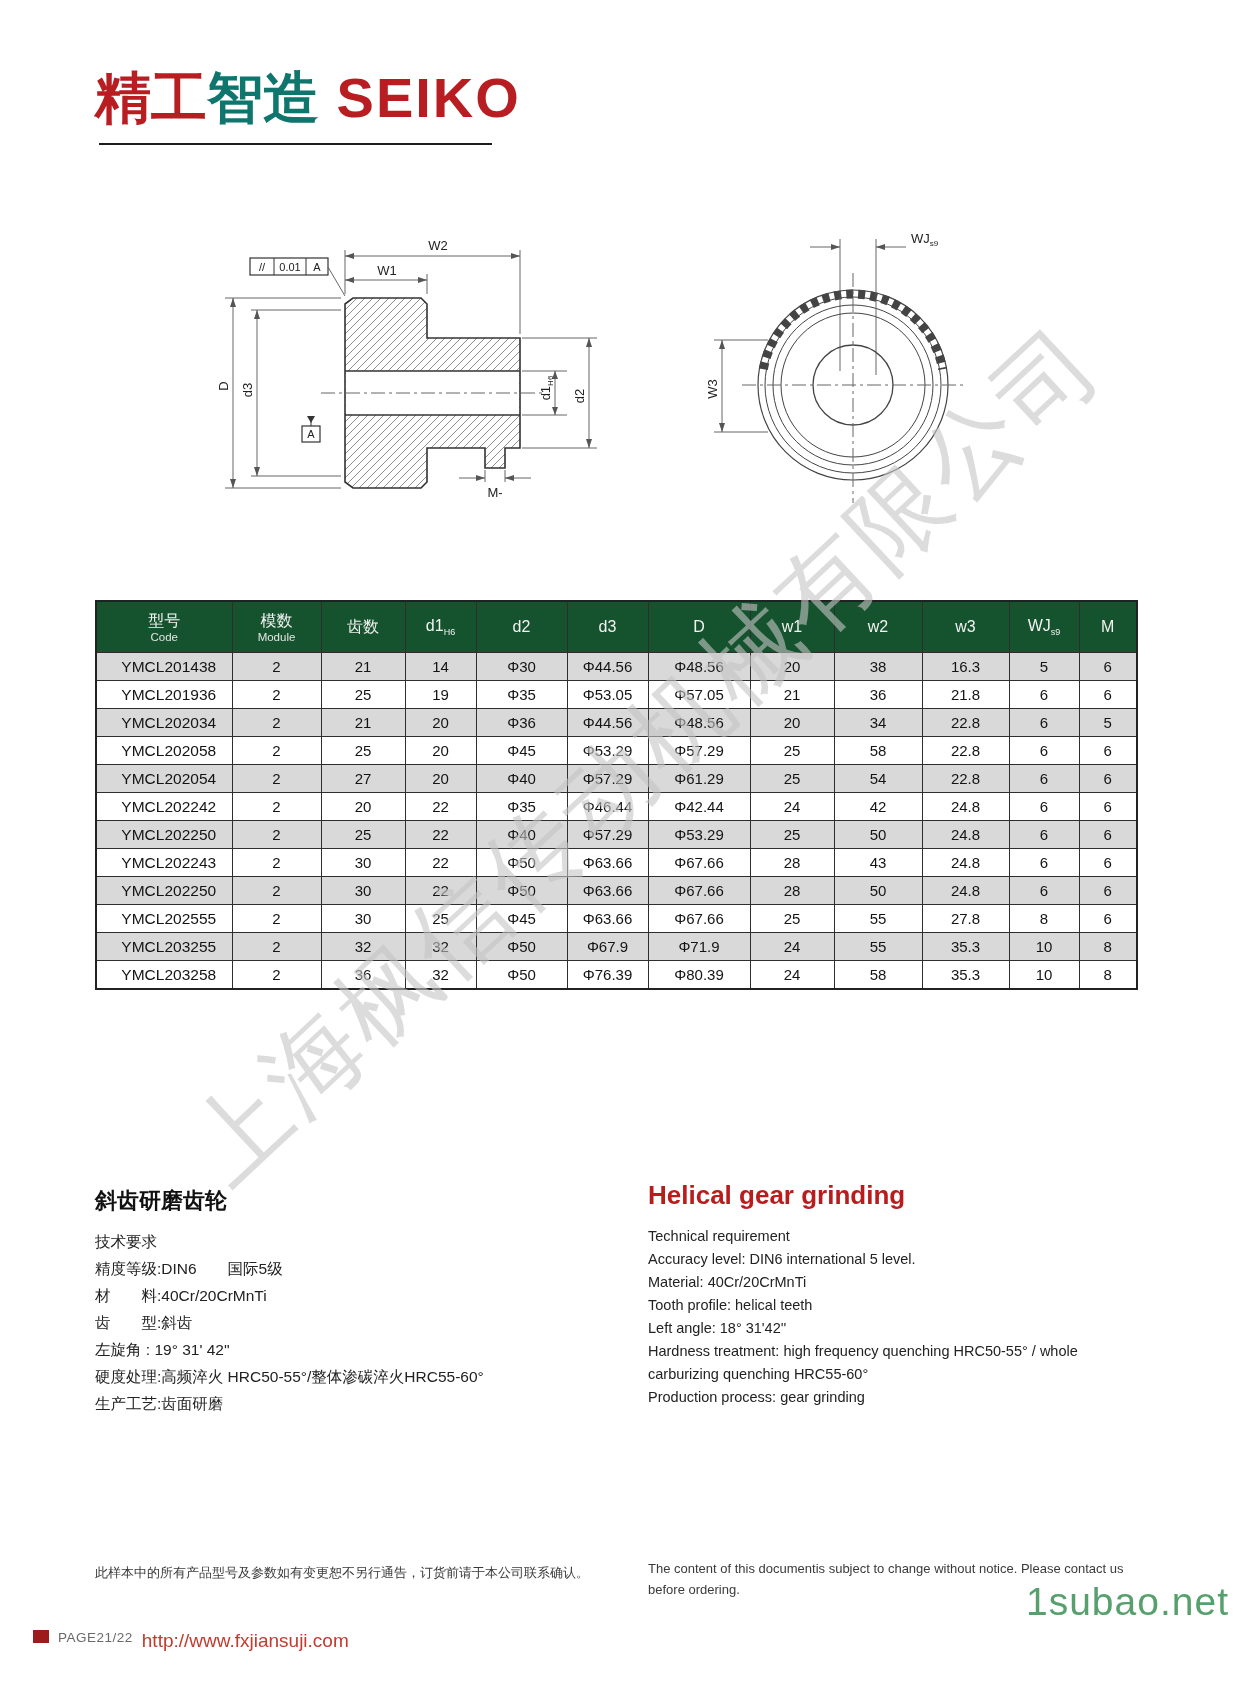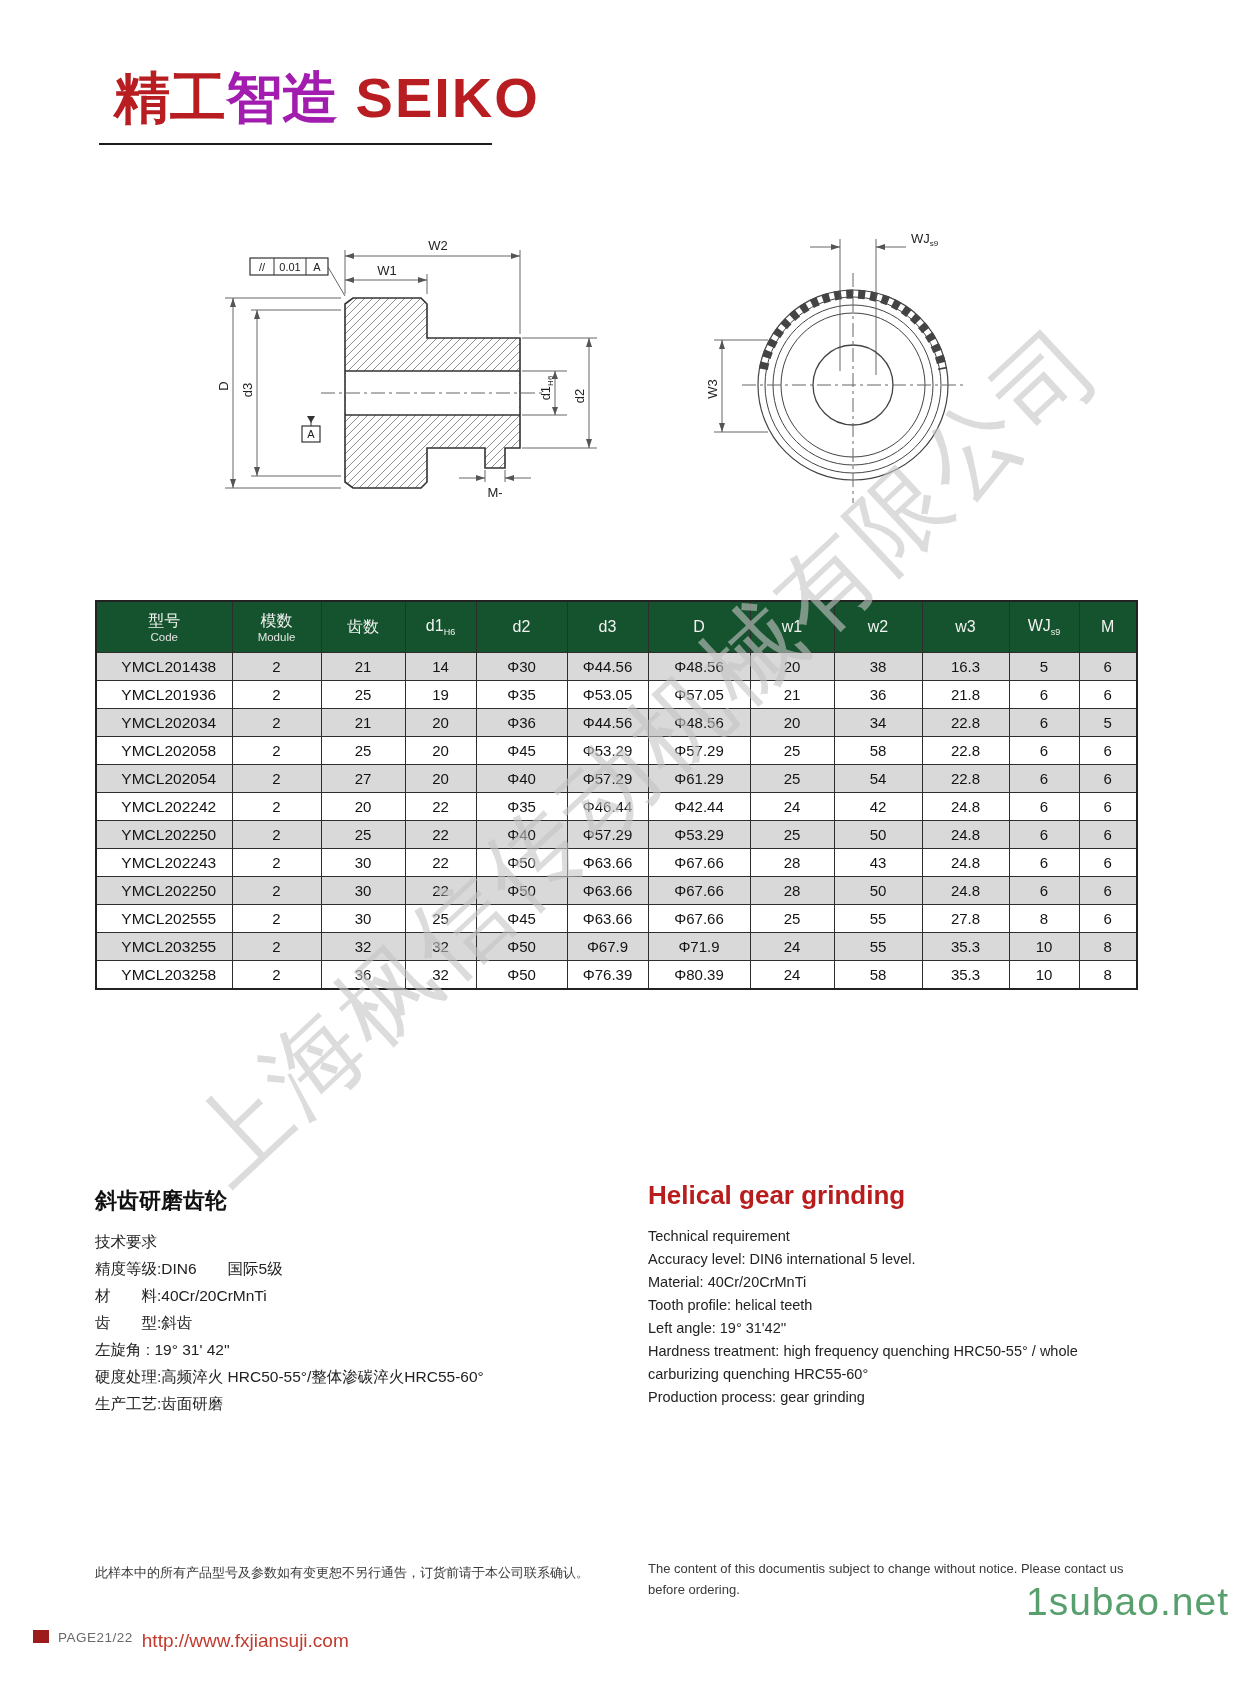--- a/index.html
+++ b/index.html
@@ -3,22 +3,22 @@
 <meta charset="utf-8">
 <style>
   html,body{margin:0;padding:0;background:#e8e8e8;}
   .page{
     position:relative;width:1241px;height:1684px;margin:0 auto;
     background:#ffffff;overflow:hidden;
     font-family:"Liberation Sans",sans-serif;color:#111;
   }
   
   .brand{position:absolute;left:95px;top:66px;font-size:56px;line-height:1.15;white-space:nowrap;}
-  .brand .red{color:#b81d22;font-weight:bold;margin-left:19px;}
-  .brand .black{color:#a21caf;font-weight:600;}
+  .brand .red{color:#b81d22;font-weight:bold;}
+  .brand .black{color:#0f766e;font-weight:600;}
   .brand .seiko{color:#b81d22;font-weight:600;letter-spacing:2px;}
   .brand-rule{position:absolute;left:99px;top:143px;width:393px;height:2px;background:#1c1c1c;}
   
   .drawing-left{position:absolute;left:195px;top:220px;}
   .drawing-right{position:absolute;left:690px;top:213px;}
   svg text{font-family:"Liberation Sans",sans-serif;fill:#222;}
   
   .spec-table{
     position:absolute;left:95px;top:600px;width:1041px;
     border-collapse:collapse;table-layout:fixed;border:2px solid #222;
@@ -418,21 +418,21 @@
     <div class="line">硬度处理:高频淬火 HRC50-55°/整体渗碳淬火HRC55-60°</div>
     <div class="line">生产工艺:齿面研磨</div>
   </div>
 
   <div class="specs-en">
     <div class="title">Helical gear grinding</div>
     <div class="line">Technical requirement</div>
     <div class="line">Accuracy level: DIN6 international 5 level.</div>
     <div class="line">Material: 40Cr/20CrMnTi</div>
     <div class="line">Tooth profile: helical teeth</div>
-    <div class="line">Left angle: 19° 31'42''</div>
+    <div class="line">Left angle: 18° 31'42''</div>
     <div class="line">Hardness treatment: high frequency quenching HRC50-55° / whole carburizing quenching HRC55-60°</div>
     <div class="line">Production process: gear grinding</div>
   </div>
 
   <div class="note-cn">此样本中的所有产品型号及参数如有变更恕不另行通告，订货前请于本公司联系确认。</div>
   <div class="note-en">The content of this documentis subject to change without notice. Please contact us before ordering.</div>
 
   <div class="footer">
     <div class="sq"></div>
     <span class="page-no">PAGE21/22</span>

